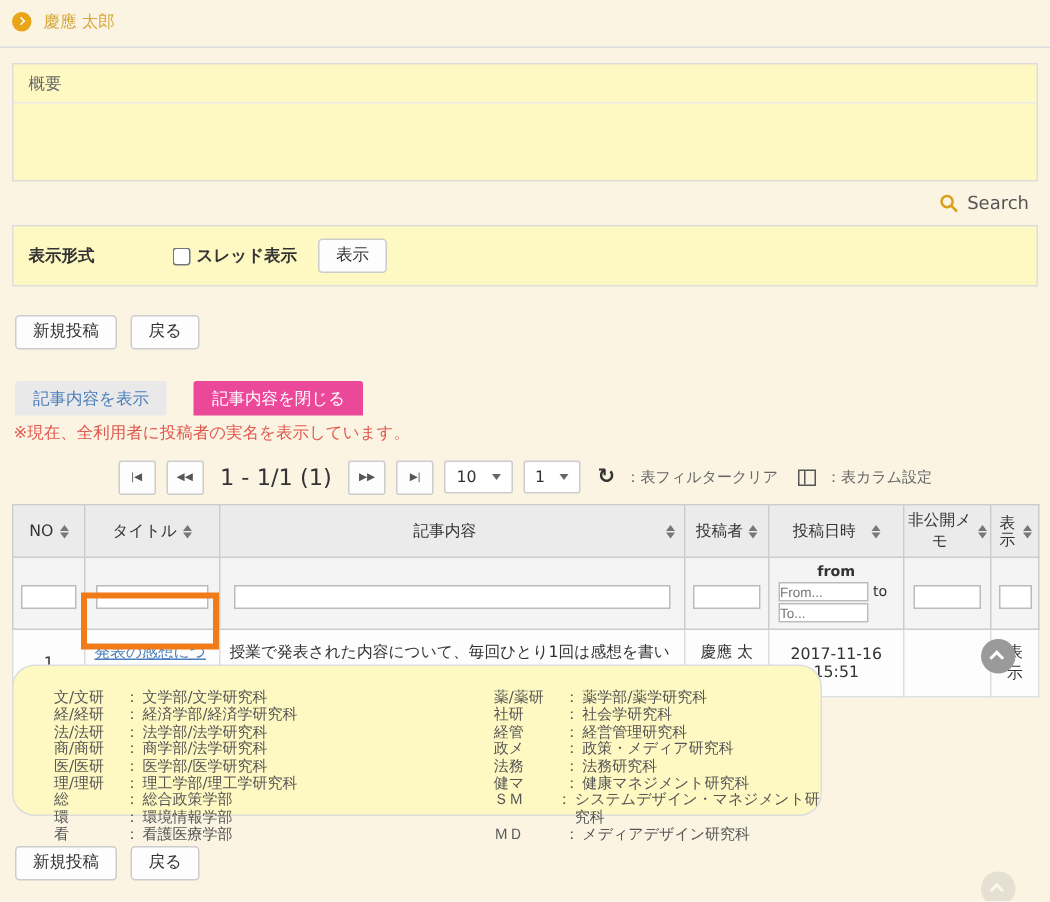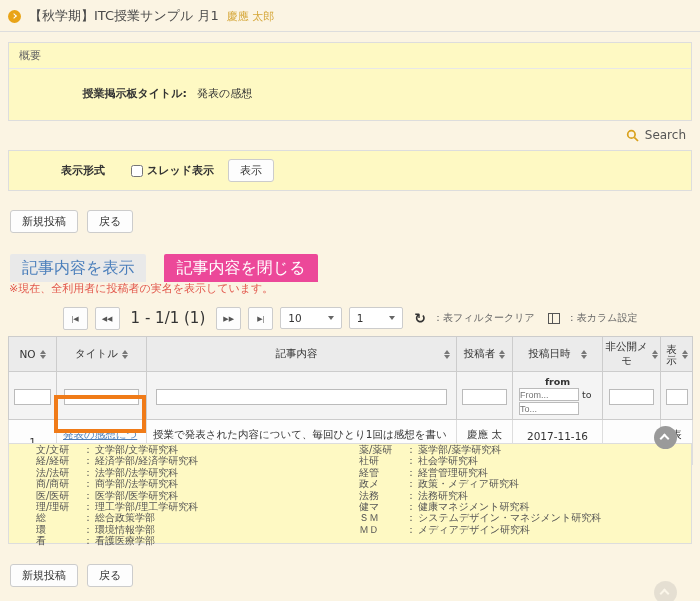--- a/index.html
+++ b/index.html
@@ -21,43 +21,43 @@
   .panel-header { padding:5px 10px; border-bottom:1px solid #e8e8e8; font-size:11px; color:#666; }
   .overview-row { display:flex; margin-top:17px; align-items:center; }
   .overview-label { width:178px; text-align:right; font-weight:bold; font-size:11px; color:#333; }
   .overview-value { margin-left:10px; font-size:11px; color:#333; }
 
   
   #search-row { position:absolute; right:14px; top:128px; display:flex; align-items:flex-end; gap:6px; font-size:12px; color:#555; cursor:pointer; }
 
   
   #format-panel { left:8px; top:150px; width:684px; height:41px; display:flex; align-items:center; }
-  .format-label { margin-left:26px; width:96px; font-size:11px; font-weight:bold; color:#333;text-align:center; }
+  .format-label { margin-left:10px; width:96px; font-size:11px; font-weight:bold; color:#333; }
   #thread-checkbox { width:12px; height:12px; }
   .checkbox-label { font-size:11px; font-weight:bold; color:#333; margin-left:4px; }
   .format-note { font-size:11px; color:#8a8a8a; margin-left:10px; }
   .btn { background:#fdfdfd; border:1px solid #ccc; border-radius:3px; font-size:11px; color:#333; padding:4px 11px; cursor:pointer; line-height:1.2; }
   #format-panel .btn { margin-left:14px; }
 
   
   #actions-top { position:absolute; left:10px; top:210px; display:flex; gap:9px; }
   #actions-bottom { position:absolute; left:10px; top:564px; display:flex; gap:9px; }
 
   
   #tabs { position:absolute; left:10px; top:254px; display:flex; gap:3px; }
-  .tab { padding:6px 12px; font-size:16px; border-radius:2px 2px 0 0; cursor:pointer; line-height:1; }
+  .tab { padding:6px 12px; font-size:11px; border-radius:2px 2px 0 0; cursor:pointer; line-height:1; }
   .tab-inactive { background:#e9e9e9; color:#4a7ebb; }
   .tab-active { background:#ec4899; color:#fff;margin-left:15px; }
   #notice { position:absolute; left:9px; top:281px; font-size:11px; color:#e2574c; }
 
   
   #pagination { position:absolute; left:0; top:301px; width:700px; display:flex; justify-content:center; align-items:center; gap:7px; }
   .pg-btn { background:#fdfdfd; border:1px solid #ccc; border-radius:2px; font-size:7px; color:#555; padding:7px 6px; line-height:1; cursor:pointer; min-width:25px; text-align:center; }
   .pg-info { font-size:15px; color:#333; margin:8px 4px; }
-  .pg-select { background:#fff; border:1px solid #ccc; border-radius:2px; font-size:10.5px; color:#333; padding:4px 7px; display:flex; align-items:center; gap:26px; cursor:pointer;justify-content:flex-end; }
+  .pg-select { background:#fff; border:1px solid #ccc; border-radius:2px; font-size:10.5px; color:#333; padding:4px 7px; display:flex; align-items:center; gap:10px; cursor:pointer;justify-content:flex-end; }
   .caret-down { width:0; height:0; border-left:3.5px solid transparent; border-right:3.5px solid transparent; border-top:4px solid #666; }
   .refresh-icon { font-size:14px; color:#333; font-weight:bold; cursor:pointer; margin-left:4px; }
   .pg-label { font-size:10px; color:#666; }
   .columns-icon { width:12px; height:11px; border:1.5px solid #555; display:inline-block; position:relative; margin-left:6px; cursor:pointer; }
   .columns-icon::after { content:""; position:absolute; left:3px; top:0; width:1.5px; height:100%; background:#555; }
 
   
   #board-table { position:absolute; left:8px; top:336px; width:684px; border:1px solid #ccc; border-collapse:collapse; background:#fff; table-layout:fixed; }
   #board-table th { background:#ebebeb; border:1px solid #ccc; font-size:10.5px; font-weight:normal; color:#333; text-align:center; vertical-align:middle; padding:3px 2px; height:21px; }
   .th-inner { display:inline-flex; align-items:center; justify-content:center; gap:4px; }
@@ -70,21 +70,21 @@
   .date-filter { font-size:9.5px; color:#333; }
   .date-filter .from-label { font-weight:bold; margin-bottom:1px; }
   .date-line { display:flex; align-items:center; gap:3px; margin-left:3px; }
   .date-input { border:1px solid #bbb; height:13px; font-size:9px; width:60px; background:#fff; color:#333; }
   .data-row td { background:#fdfdfd; border:1px solid #ddd; font-size:10.5px; color:#333; padding:8px 6px; height:36px; vertical-align:middle; }
   .cell-center { text-align:center; }
   .row-title-link { color:#4a7ebb; text-decoration:underline; cursor:pointer; }
   #annotation-box { position:absolute; left:54px; top:395px; width:92px; height:38px; border:4px solid #f07b18; z-index:5; pointer-events:none; }
 
   
-  #legend-panel { left:8px; top:443px; width:684px; height:101px; display:flex; padding-top:0; }
+  #legend-panel { left:8px; top:443px; width:540px; height:101px; display:flex; padding-top:16px;border-radius:15px; }
   .legend-col { font-size:10px; color:#555; line-height:11.4px; }
   .legend-col.left { margin-left:27px; width:295px; }
   .legend-col.right { margin-left:28px; }
   .legend-row { display:flex; }
   .legend-abbr { width:47px; }
   .legend-sep { margin-right:2px; }
 
   
   .scroll-top { position:absolute; width:23px; height:23px; border-radius:50%; background:#9a9a9a; cursor:pointer; }
   .scroll-top i { position:absolute; left:7px; top:9px; width:7px; height:7px; border-top:2.5px solid #fff; border-left:2.5px solid #fff; transform:rotate(45deg); }
@@ -93,31 +93,26 @@
 </style>
 </head>
 <body>
 
 <div id="page">
 
   <div class="header-row">
     <span class="title-icon">
         <i></i>
       </span>
-    <span class="page-title">【秋学期】ITC授業サンプル 月1</span>
     <span class="user-name">慶應 太郎</span>
   </div>
   <div class="divider"></div>
 
   <div class="panel" id="overview-panel">
     <div class="panel-header">概要</div>
-    <div class="overview-row">
-      <span class="overview-label">授業掲示板タイトル:</span>
-      <span class="overview-value">発表の感想</span>
-    </div>
   </div>
 
   <div id="search-row">
     <svg width="13" height="13" viewBox="0 0 13 13">
       <circle cx="5.4" cy="5.4" r="3.7" fill="none" stroke="#d9a11b" stroke-width="1.7"></circle>
       <line x1="8.3" y1="8.3" x2="12" y2="12" stroke="#d9a11b" stroke-width="1.7"></line>
     </svg>
     <span>Search</span>
   </div>
 

